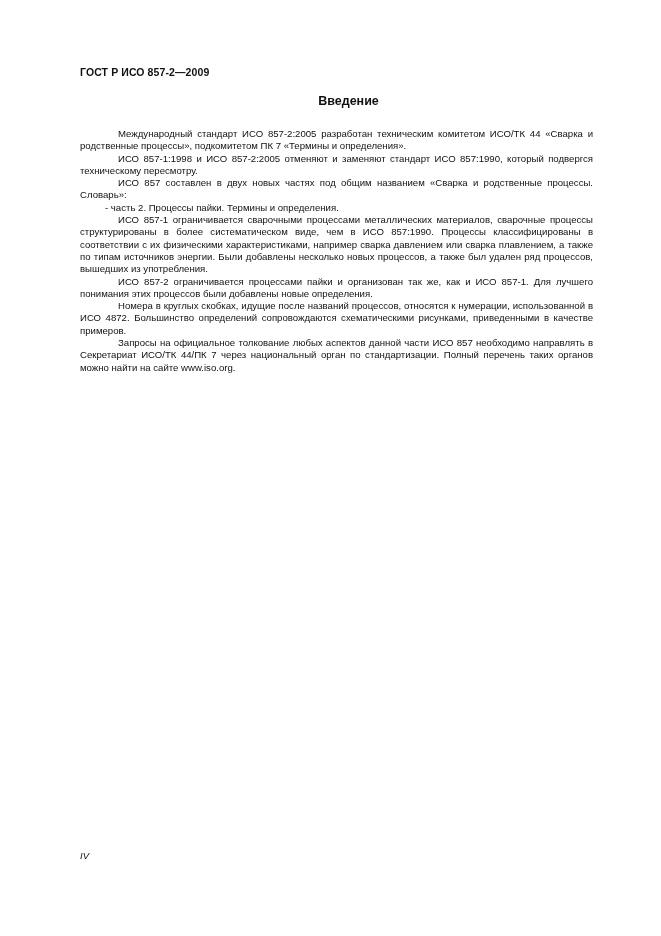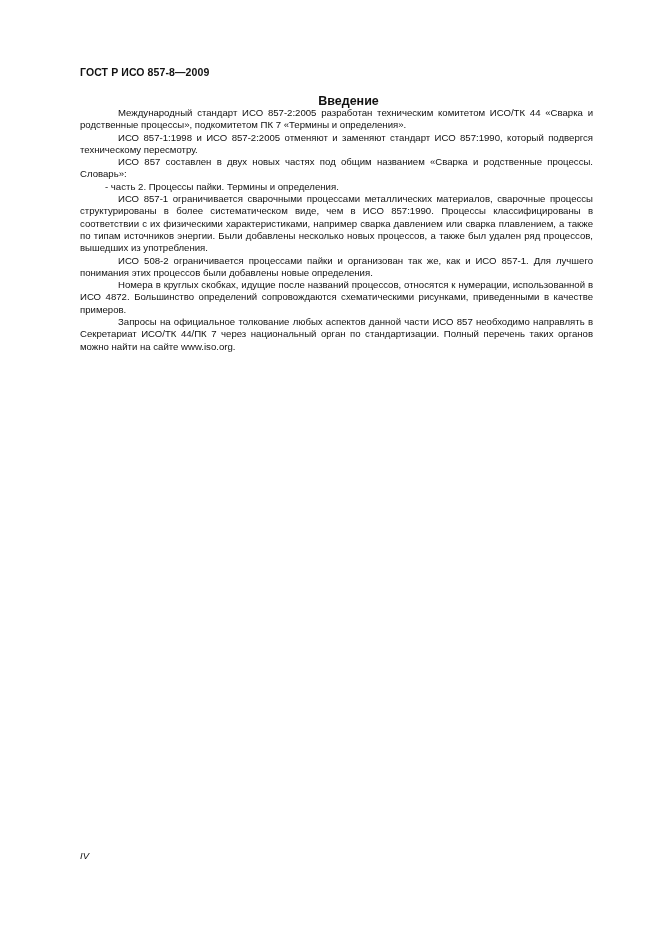--- a/index.html
+++ b/index.html
@@ -1,35 +1,35 @@
 <!DOCTYPE html>
 <html><head>
   <meta charset="utf-8">
   <style>
     html, body { margin: 0; padding: 0; background: #ffffff; }
     body { width: 661px; height: 936px; position: relative; overflow: hidden;
            font-family: "Liberation Sans", sans-serif; color: #111; }
     .header { position: absolute; left: 80px; top: 66px; font-size: 10.5px; font-weight: bold; letter-spacing: 0.1px; }
     .title { position: absolute; left: 0; width: 661px; top: 94px; text-align: center; font-size: 12.5px; font-weight: bold; padding-left: 36px; box-sizing: border-box; }
-    .body { position: absolute; left: 80px; top: 107px; width: 513px; font-size: 9.6px; line-height: 12.3px; }
+    .body { position: absolute; left: 80px; top: 128px; width: 513px; font-size: 9.6px; line-height: 12.3px; }
     .p { text-align: justify; text-indent: 38px; margin: 0; }
     .li { margin: 0; padding-left: 25px; }
     .pagenum { position: absolute; left: 80px; top: 850px; font-size: 9.5px; font-style: italic; }
   </style>
 </head>
 <body>
 
-<div class="header">ГОСТ Р ИСО 857-8—2009</div>
+<div class="header">ГОСТ Р ИСО 857-2—2009</div>
 
 <div class="title">Введение</div>
 
 <div class="body">
   <p class="p">Международный стандарт ИСО 857-2:2005 разработан техническим комитетом ИСО/ТК 44 «Сварка и родственные процессы», подкомитетом ПК 7 «Термины и определения».</p>
   <p class="p">ИСО 857-1:1998 и ИСО 857-2:2005 отменяют и заменяют стандарт ИСО 857:1990, который подвергся техническому пересмотру.</p>
   <p class="p">ИСО 857 составлен в двух новых частях под общим названием «Сварка и родственные процессы. Словарь»:</p>
   <p class="li">- часть 2. Процессы пайки. Термины и определения.</p>
   <p class="p">ИСО 857-1 ограничивается сварочными процессами металлических материалов, сварочные процессы структурированы в более систематическом виде, чем в ИСО 857:1990. Процессы классифицированы в соответствии с их физическими характеристиками, например сварка давлением или сварка плавлением, а также по типам источников энергии. Были добавлены несколько новых процессов, а также был удален ряд процессов, вышедших из употребления.</p>
-  <p class="p">ИСО 508-2 ограничивается процессами пайки и организован так же, как и ИСО 857-1. Для лучшего понимания этих процессов были добавлены новые определения.</p>
+  <p class="p">ИСО 857-2 ограничивается процессами пайки и организован так же, как и ИСО 857-1. Для лучшего понимания этих процессов были добавлены новые определения.</p>
   <p class="p">Номера в круглых скобках, идущие после названий процессов, относятся к нумерации, использованной в ИСО 4872. Большинство определений сопровождаются схематическими рисунками, приведенными в качестве примеров.</p>
   <p class="p">Запросы на официальное толкование любых аспектов данной части ИСО 857 необходимо направлять в Секретариат ИСО/ТК 44/ПК 7 через национальный орган по стандартизации. Полный перечень таких органов можно найти на сайте www.iso.org.</p>
 </div>
 
 <div class="pagenum">IV</div>
 
 </body></html>

